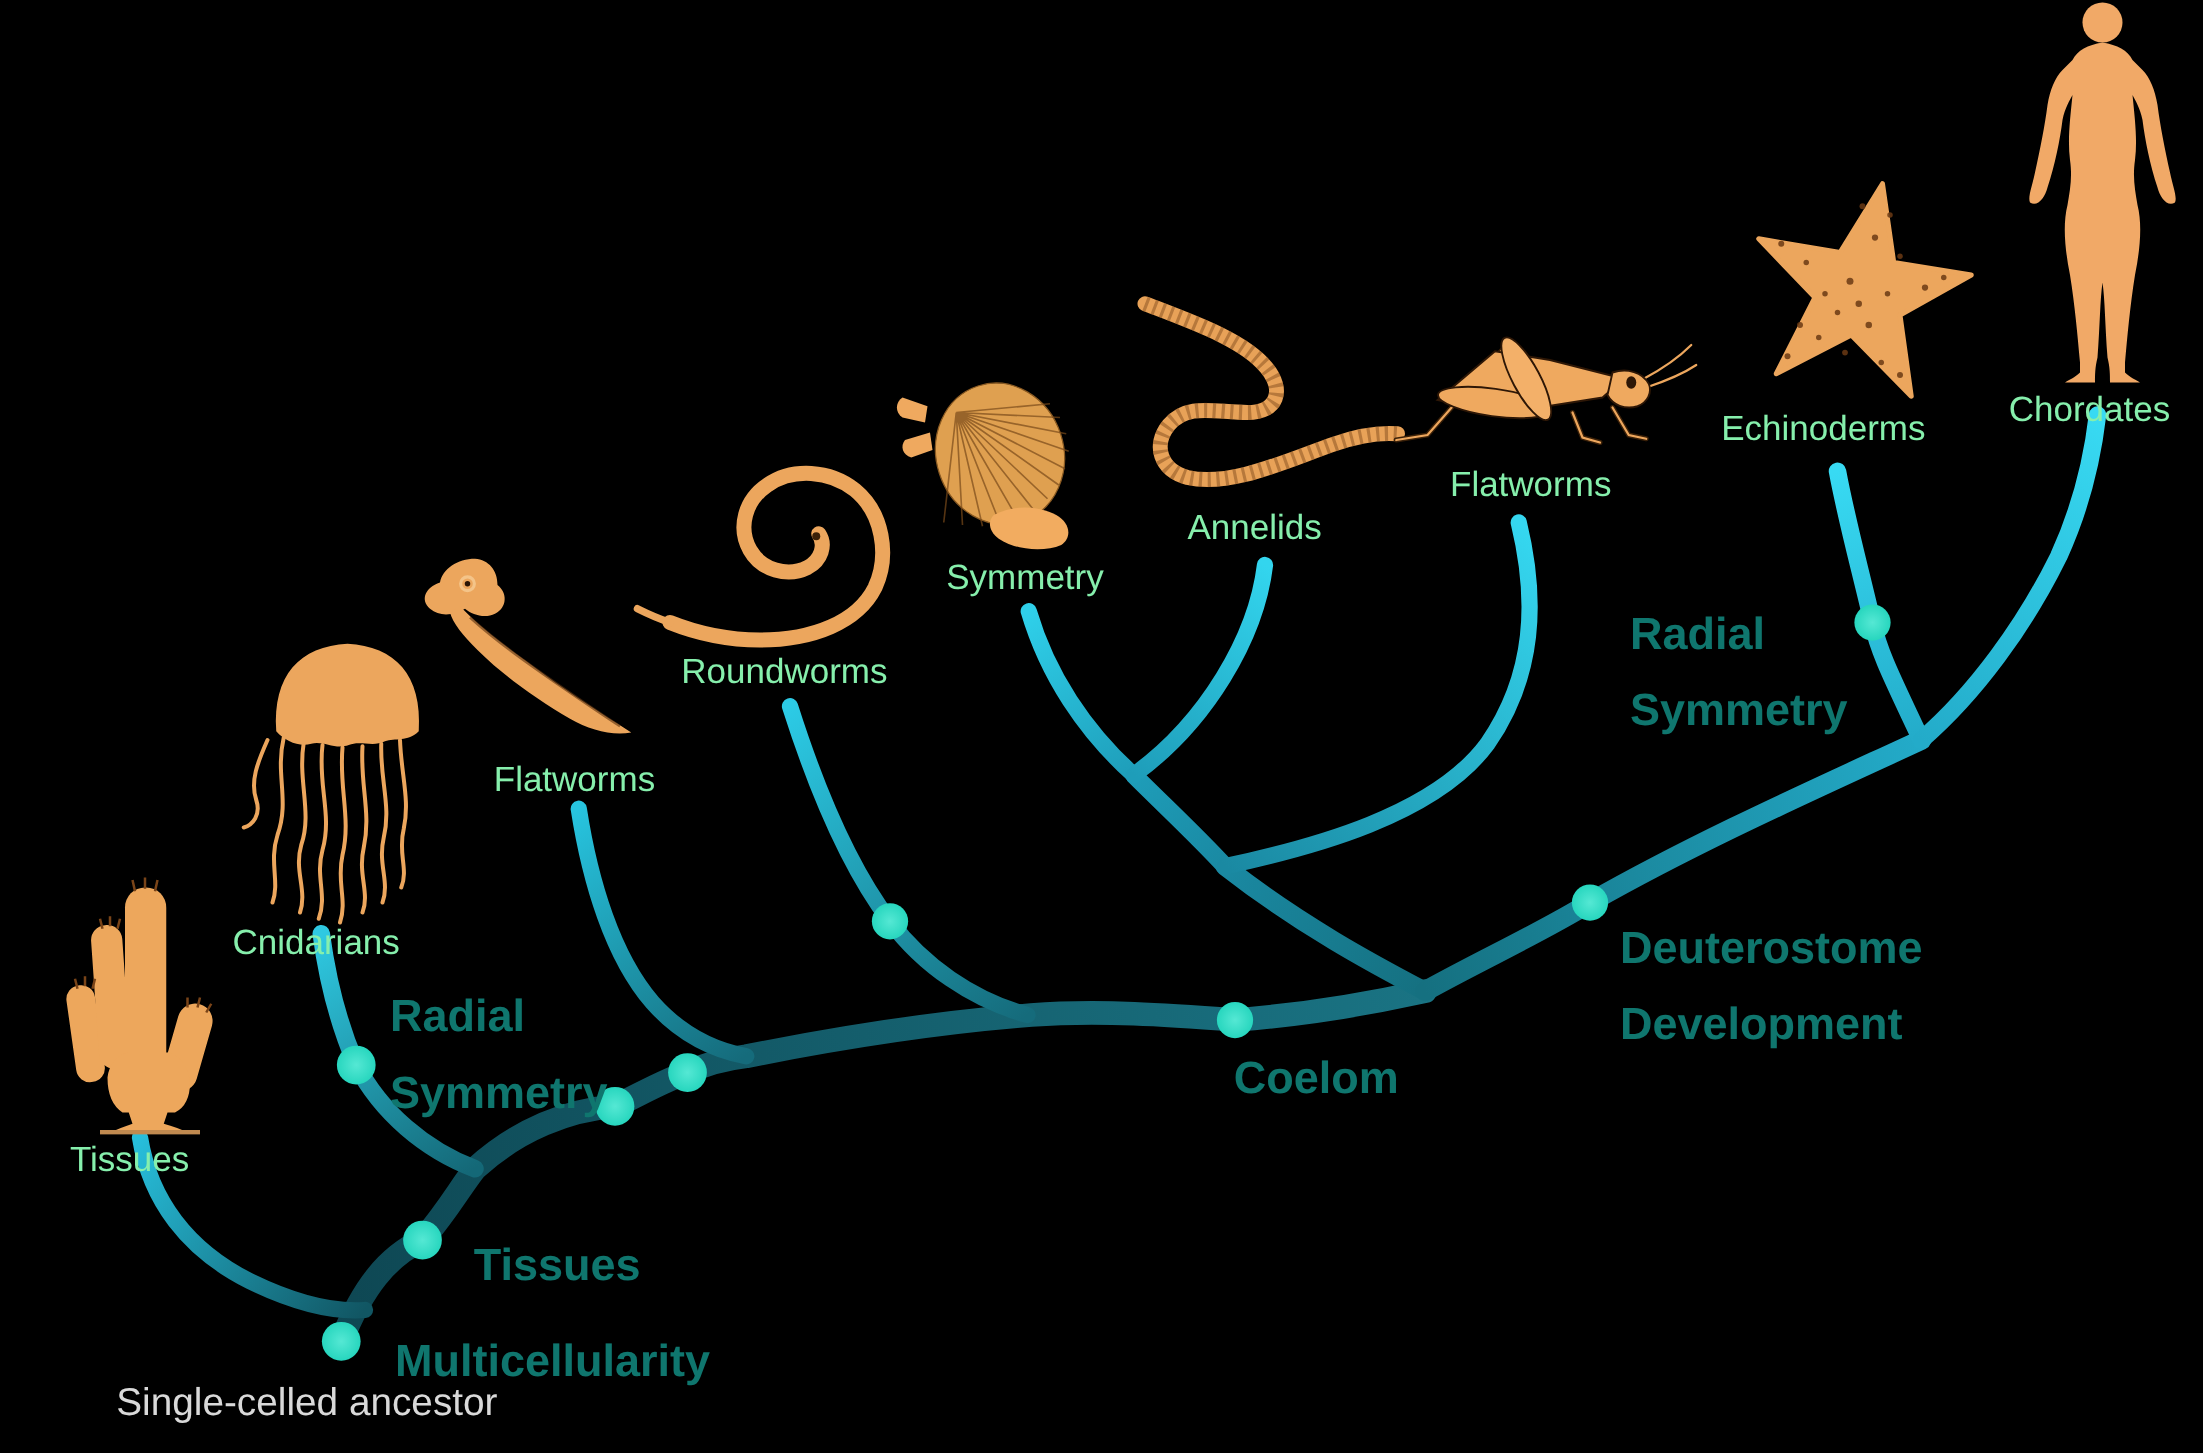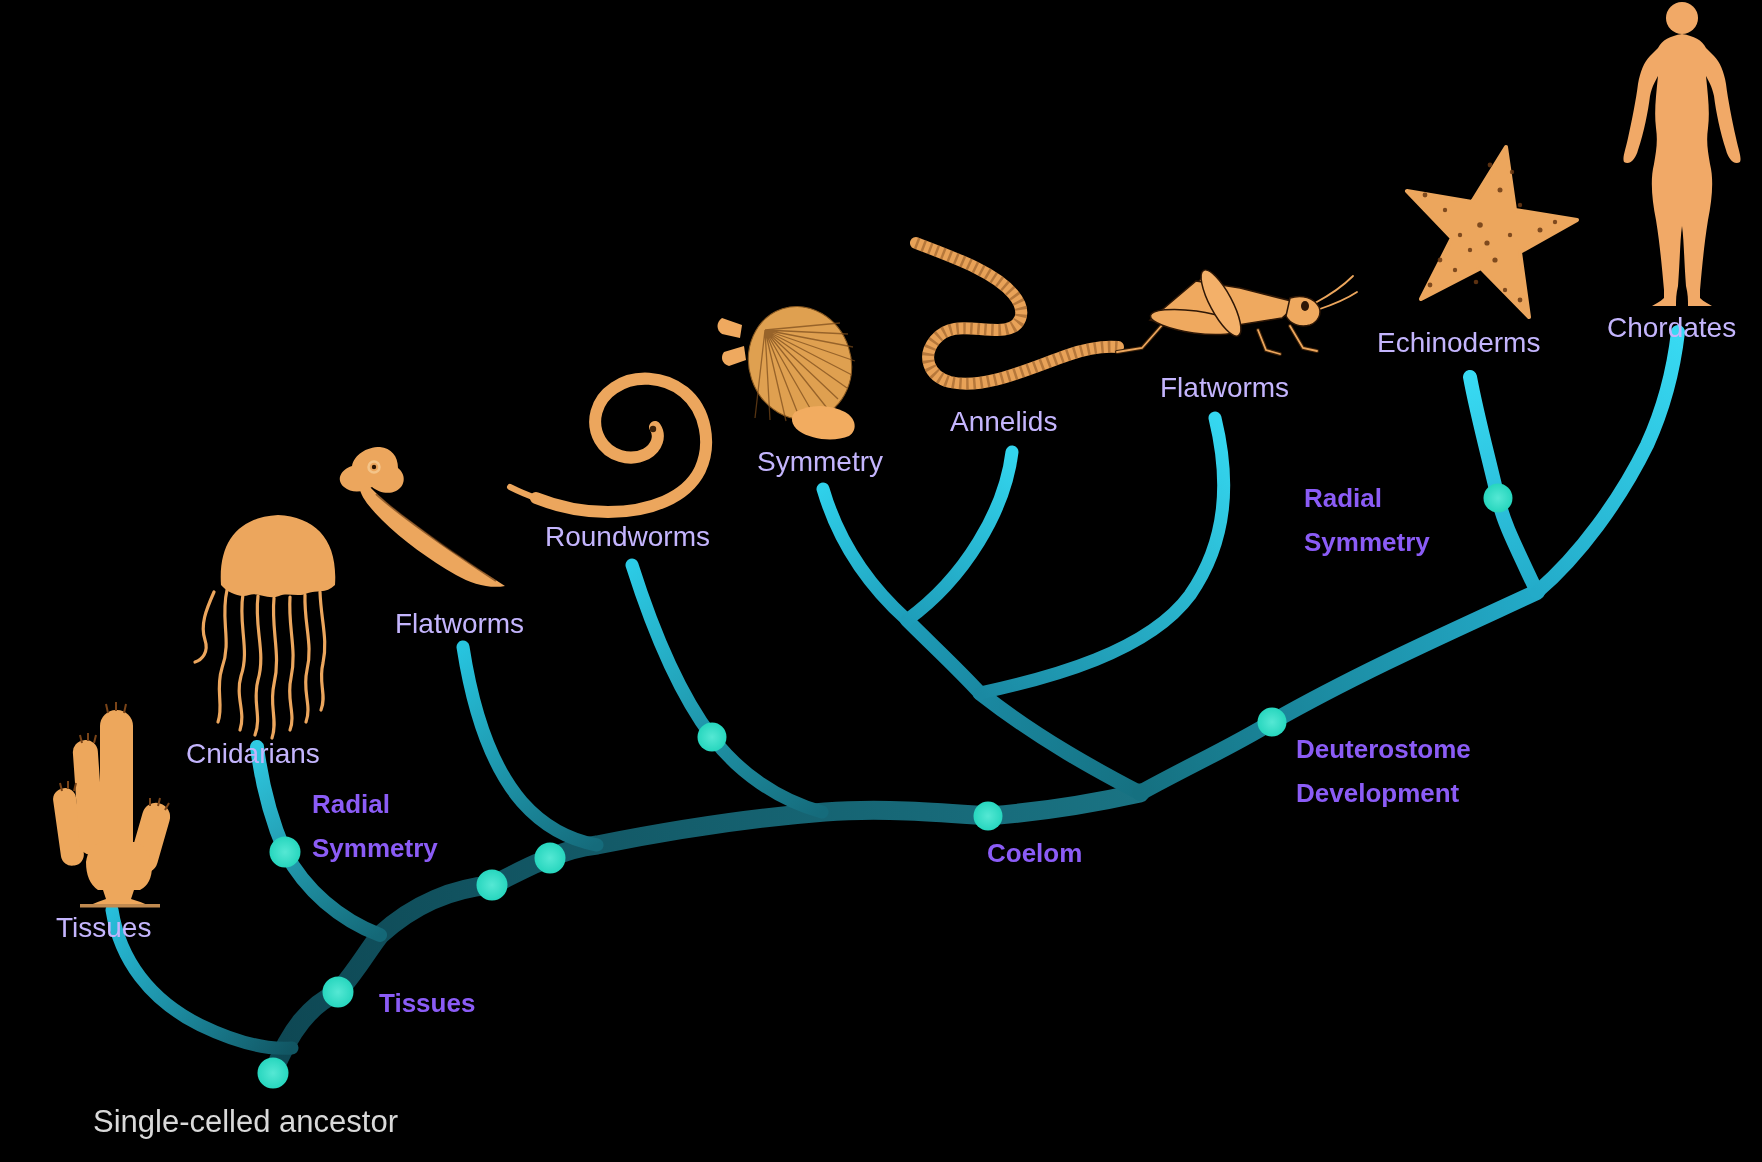--- a/index.html
+++ b/index.html
@@ -1,21 +1,21 @@
 <!DOCTYPE html>
 <html><head>
 <meta charset="utf-8">
 <style>
   html,body{margin:0;padding:0;background:#000;}
   .stage{position:relative;width:1762px;height:1162px;background:#000;overflow:hidden;
          font-family:"Liberation Sans",sans-serif;}
   .stage svg{position:absolute;left:0;top:0;filter:blur(0.45px);}
   .lbl{position:absolute;white-space:pre;filter:blur(0.25px);}
-  .org{font-size:28px;line-height:31px;color:#c4b5fd;}
-  .trait{font-size:26px;line-height:44px;font-weight:bold;color:#8b5cf6;}
+  .org{font-size:28px;line-height:31px;color:#86efac;}
+  .trait{font-size:36px;line-height:61px;font-weight:bold;color:#0f766e;}
   .root{font-size:31px;line-height:31px;color:#d9d9d9;}
 </style>
 </head>
 <body>
 
 <div class="stage">
 
 <svg width="1762" height="1162" viewBox="0 0 1762 1162">
   <defs>
     <linearGradient id="gTrunk" gradientUnits="userSpaceOnUse" x1="273" y1="1073" x2="1155" y2="793">
@@ -240,20 +240,21 @@
   <div class="lbl org" style="left:56px;   top:912px">Tissues</div>
   <div class="lbl org" style="left:186px;  top:738px">Cnidarians</div>
   <div class="lbl org" style="left:395px;  top:608px">Flatworms</div>
   <div class="lbl org" style="left:545px;  top:521px">Roundworms</div>
   <div class="lbl org" style="left:757px;  top:446px">Symmetry</div>
   <div class="lbl org" style="left:950px;  top:406px">Annelids</div>
   <div class="lbl org" style="left:1160px; top:372px">Flatworms</div>
   <div class="lbl org" style="left:1377px; top:327px">Echinoderms</div>
   <div class="lbl org" style="left:1607px; top:312px">Chordates</div>
 
+  <div class="lbl trait" style="left:316px;  top:1058px">Multicellularity</div>
   <div class="lbl trait" style="left:379px;  top:981px">Tissues</div>
   <div class="lbl trait" style="left:312px;  top:782px">Radial
 Symmetry</div>
   <div class="lbl trait" style="left:987px; top:831px">Coelom</div>
   <div class="lbl trait" style="left:1296px; top:727px">Deuterostome
 Development</div>
   <div class="lbl trait" style="left:1304px; top:476px">Radial
 Symmetry</div>
 
   <div class="lbl root" style="left:93px;   top:1106px">Single-celled ancestor</div>

